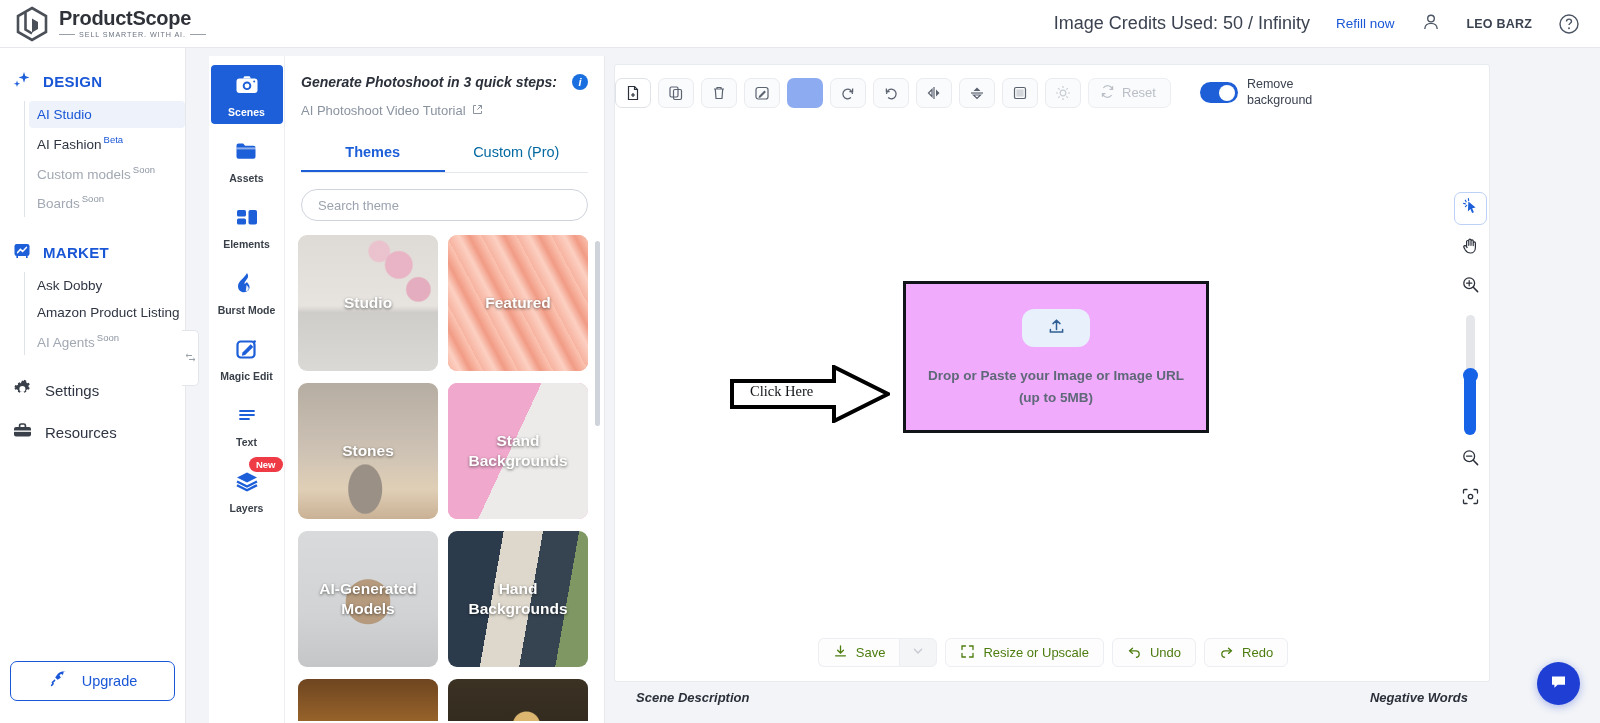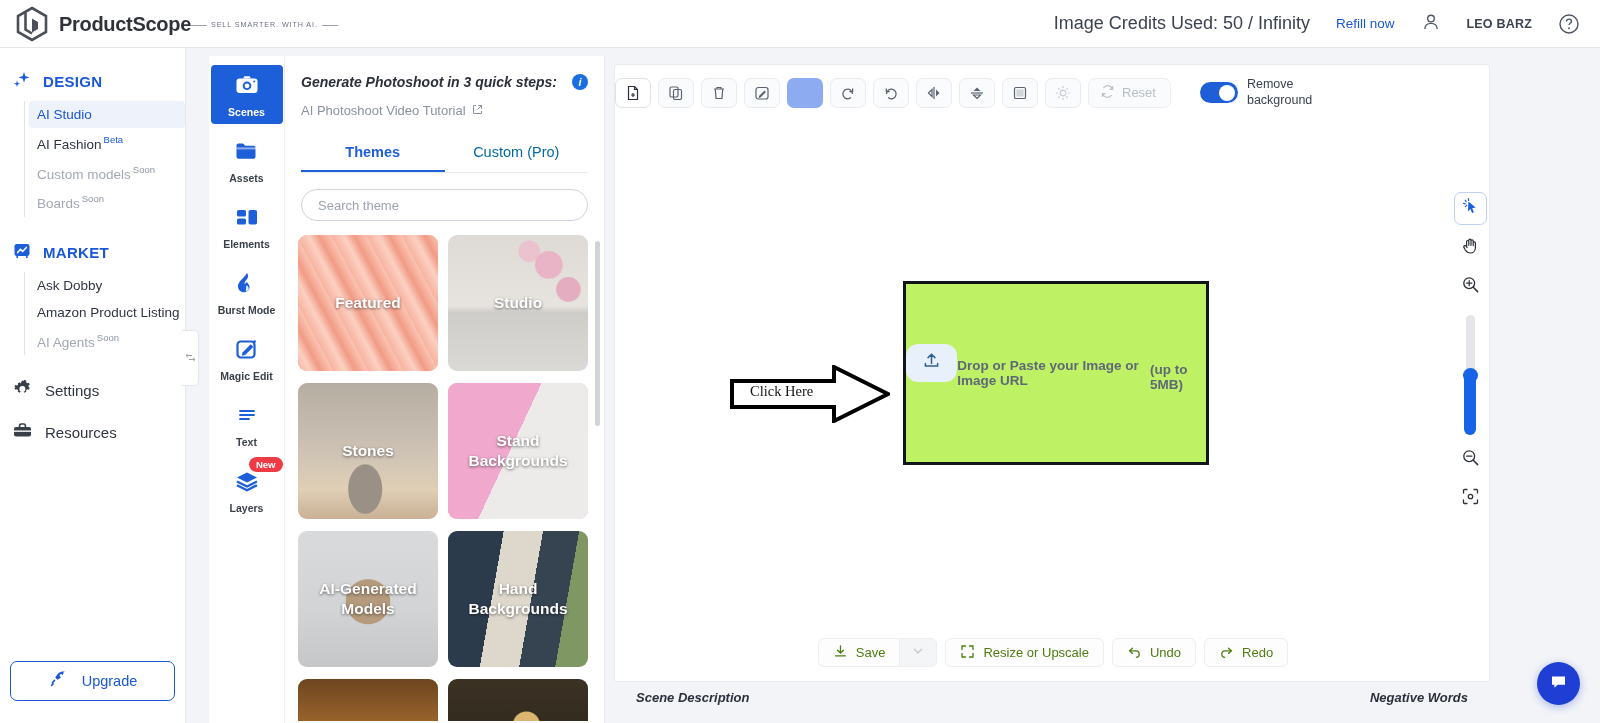--- a/index.html
+++ b/index.html
@@ -12,21 +12,21 @@
   .app { position: relative; width: 1600px; height: 723px; }
 
   
   .header {
     position: absolute; top: 0; left: 0; width: 1600px; height: 48px;
     background: #ffffff; border-bottom: 1px solid #e6e8ec;
     display: flex; align-items: center; z-index: 30;
   }
   .brand { display: flex; align-items: center; gap: 9px; padding-left: 14px; }
   .brand-logo { width: 36px; height: 36px; }
-  .brand-text { display: flex; flex-direction: row; line-height: 1; }
+  .brand-text { display: flex; flex-direction: column; line-height: 1; }
   .brand-name { font-size: 20px; font-weight: bold; color: #2f3238; letter-spacing: -0.3px; }
   .brand-tag {
     font-size: 7.2px; color: #6b7280; letter-spacing: 0.9px; margin-top: 3px;
     display: flex; align-items: center; gap: 4px; white-space: nowrap;
   }
   .brand-tag .rule { display:inline-block; width: 16px; height: 1px; background: #9aa0a8; }
 
   .header-right {
     margin-left: auto; display: flex; align-items: center; gap: 26px; padding-right: 20px;
   }
@@ -203,23 +203,23 @@
     width: 38px; height: 21px; border-radius: 12px; background: #1e5fd8;
     position: relative; cursor: pointer;
   }
   .tb-toggle .knob {
     position: absolute; top: 2.5px; right: 2.5px; width: 16px; height: 16px;
     border-radius: 50%; background: #fff;
   }
   .tb-toggle-label { font-size: 12.5px; color: #3b4250; line-height: 1.25; max-width: 76px; }
 
   .dropzone {
-    position: absolute; left: 288px; top: 216px; width: 306px; height: 184px;
-    border: 3.5px solid #111418; background: #bef264;
-    display: flex; flex-direction: row; align-items: center; justify-content: center;
+    position: absolute; left: 288px; top: 216px; width: 306px; height: 152px;
+    border: 3.5px solid #111418; background: #f0abfc;
+    display: flex; flex-direction: column; align-items: center; justify-content: center;
     cursor: pointer;
   }
   .dz-iconbox {
     width: 68px; height: 38px; border-radius: 12px; background: #e8f0fb;
     display: flex; align-items: center; justify-content: center; margin-bottom: 21px;
   }
   .dz-line1 { font-size: 13.5px; font-weight: bold; color: #5f6878; }
   .dz-line2 { font-size: 13.5px; font-weight: bold; color: #5f6878; margin-top: 7px; }
 
   .click-here {
@@ -520,26 +520,26 @@
         <div class="tp-tab">Custom (Pro)</div>
       </div>
     </div>
 
     <div class="search-wrap">
       <input class="search-input" type="text" placeholder="Search theme" style="">
     </div>
 
     <div class="theme-grid">
       <div class="theme-card">
+        <span class="tc-bg bg-studio"></span>
+        <span class="tc-label">Studio</span>
+      </div>
+      <div class="theme-card">
         <span class="tc-bg bg-featured"></span>
         <span class="tc-label">Featured</span>
-      </div>
-      <div class="theme-card">
-        <span class="tc-bg bg-studio"></span>
-        <span class="tc-label">Studio</span>
       </div>
       <div class="theme-card">
         <span class="tc-bg bg-stones"></span>
         <span class="tc-label">Stones</span>
       </div>
       <div class="theme-card">
         <span class="tc-bg bg-stand"></span>
         <span class="tc-label">Stand Backgrounds</span>
       </div>
       <div class="theme-card">

